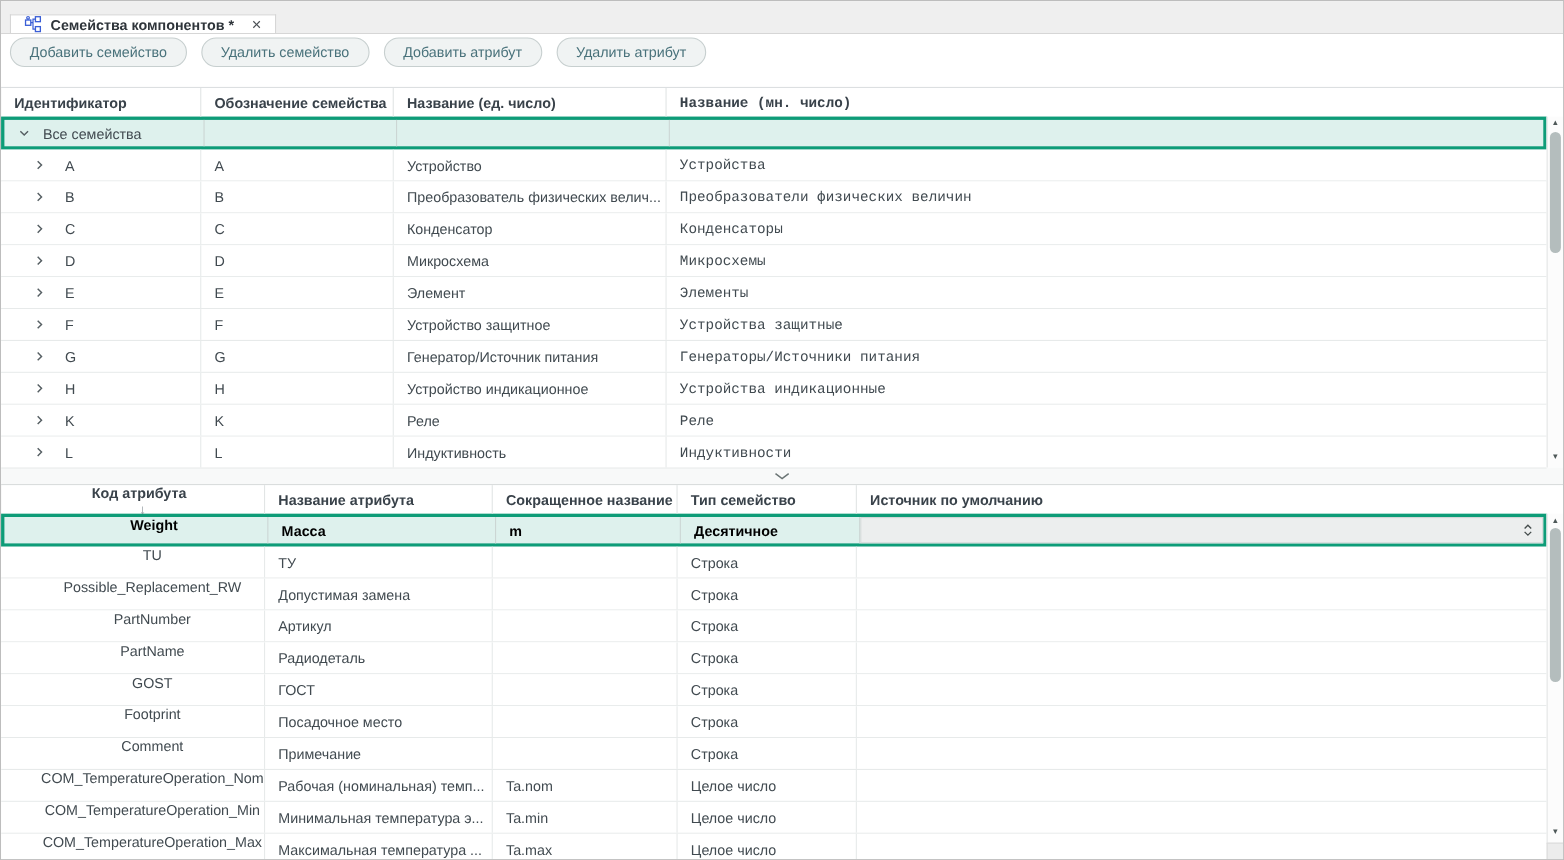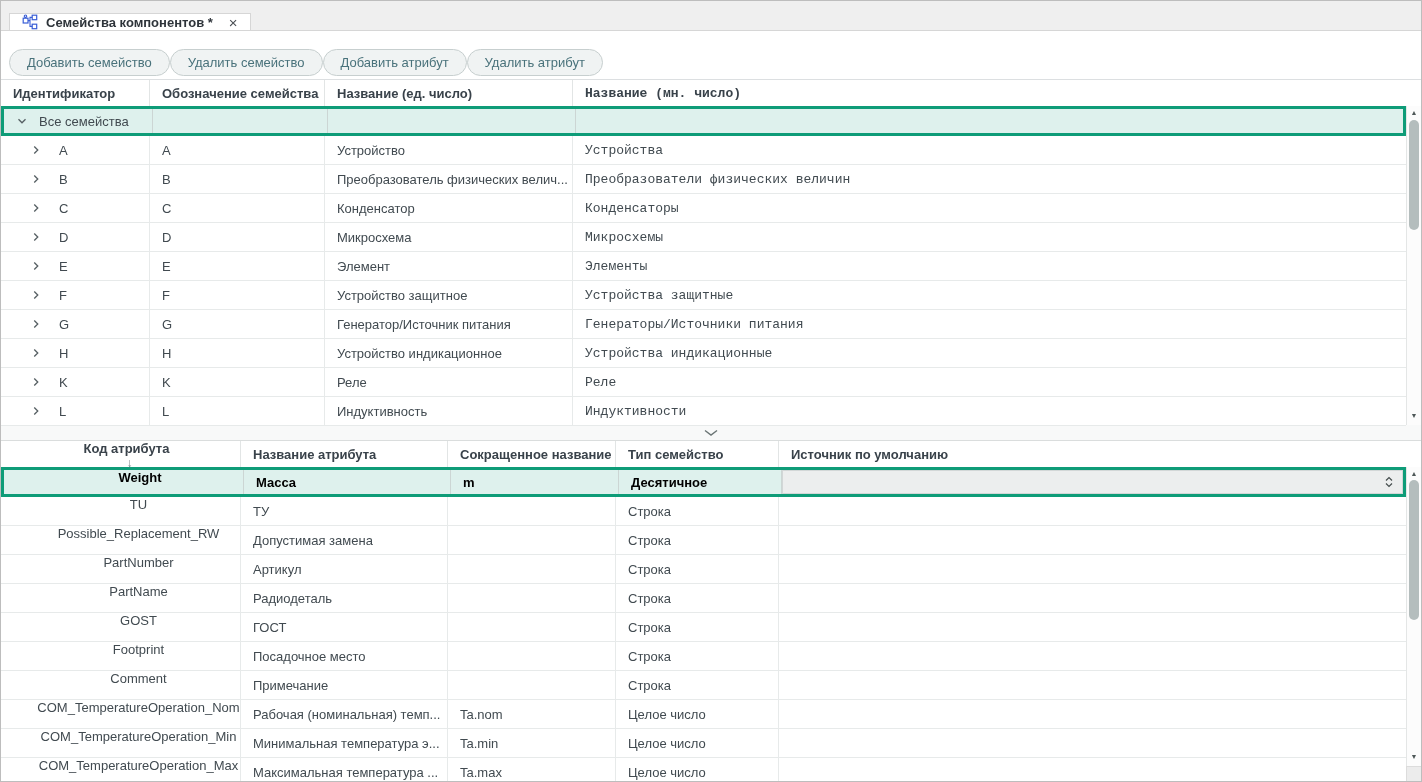--- a/index.html
+++ b/index.html
@@ -13,21 +13,21 @@
   
   .tabbar { height: 30px; background: #efefef; border-bottom: 1px solid #d6d6d6; display: flex; align-items: flex-end; flex: none; }
   .tab {
     margin-left: 8px; background: #fff; border: 1px solid #d6d6d6; border-bottom: none;
     display: flex; align-items: center; gap: 8px; padding: 0 12px; position: relative; top: 0;
   }
   .tab-label { font-weight: bold; color: #2e343a; white-space: nowrap; }
   .tab-close { color: #4a4f54; font-size: 15px; line-height: 1; margin-left: 8px; cursor: pointer; }
 
   
-  .toolbar { height: 48px; background: #fff; display: flex; padding: 18px 0 0 8px; flex: none; }
+  .toolbar { height: 48px; background: #fff; display: flex; gap: 13px; padding: 3px 0 0 8px; flex: none; }
   .btn {
     height: 27px; padding: 0 17px; border-radius: 14px; background: #f0f3f3;
     border: 1px solid #c7cfcf; color: #49727b; font-size: 13px;
     font-family: "Liberation Sans", sans-serif; display: inline-flex; align-items: center; cursor: pointer;
   }
 
   
   .section { position: relative; padding-right: 15px; flex: none; }
   .section-top { height: 346px; border-top: 1px solid #dcdfe1; }
   .section-bottom { flex: 1 1 auto; overflow: hidden; }
@@ -36,21 +36,21 @@
            font-weight: bold; color: #39424a; border-right: 1px solid #e2e5e5; white-space: nowrap; overflow: hidden; }
   .hcell.last { border-right: none; }
   .sort-arrow { font-weight: normal; color: #7d878d; margin-left: 6px; font-size: 12px; }
 
   .trow { height: 29px; display: flex; align-items: stretch; border-bottom: 1px solid #e7eaea; background: #fff; cursor: pointer; }
   .cell { display: flex; align-items: center; padding-left: 12px; border-right: 1px solid #e7eaea;
           white-space: nowrap; overflow: hidden; color: #414a50; }
   .cell.last { border-right: none; }
 
   
-  .c1 { width: 149px; } .c2 { width: 175px; } .c3 { width: 248px; } .c4 { flex: 1; font-family: Liberation Mono, monospace; }
+  .c1 { width: 182px; } .c2 { width: 175px; } .c3 { width: 248px; } .c4 { flex: 1; font-family: Liberation Mono, monospace; }
   
   .b1 { width: 240px; flex-direction: column; } .b2 { width: 207px; } .b3 { width: 168px; } .b4 { width: 163px; } .b5 { flex: 1; }
 
   .sel-row { height: 30px; display: flex; align-items: stretch; background: #def1ed;
              border: 3px solid #0e9c78; cursor: pointer; }
   .sel-row .cell { border-right: 1px solid #ccd6d4; }
   .sel-row .cell.last { border-right: none; }
   .sel-row.bold .cell { font-weight: bold; color: #000000; }
 
   .chev { display: inline-flex; align-items: center; flex: none; }

